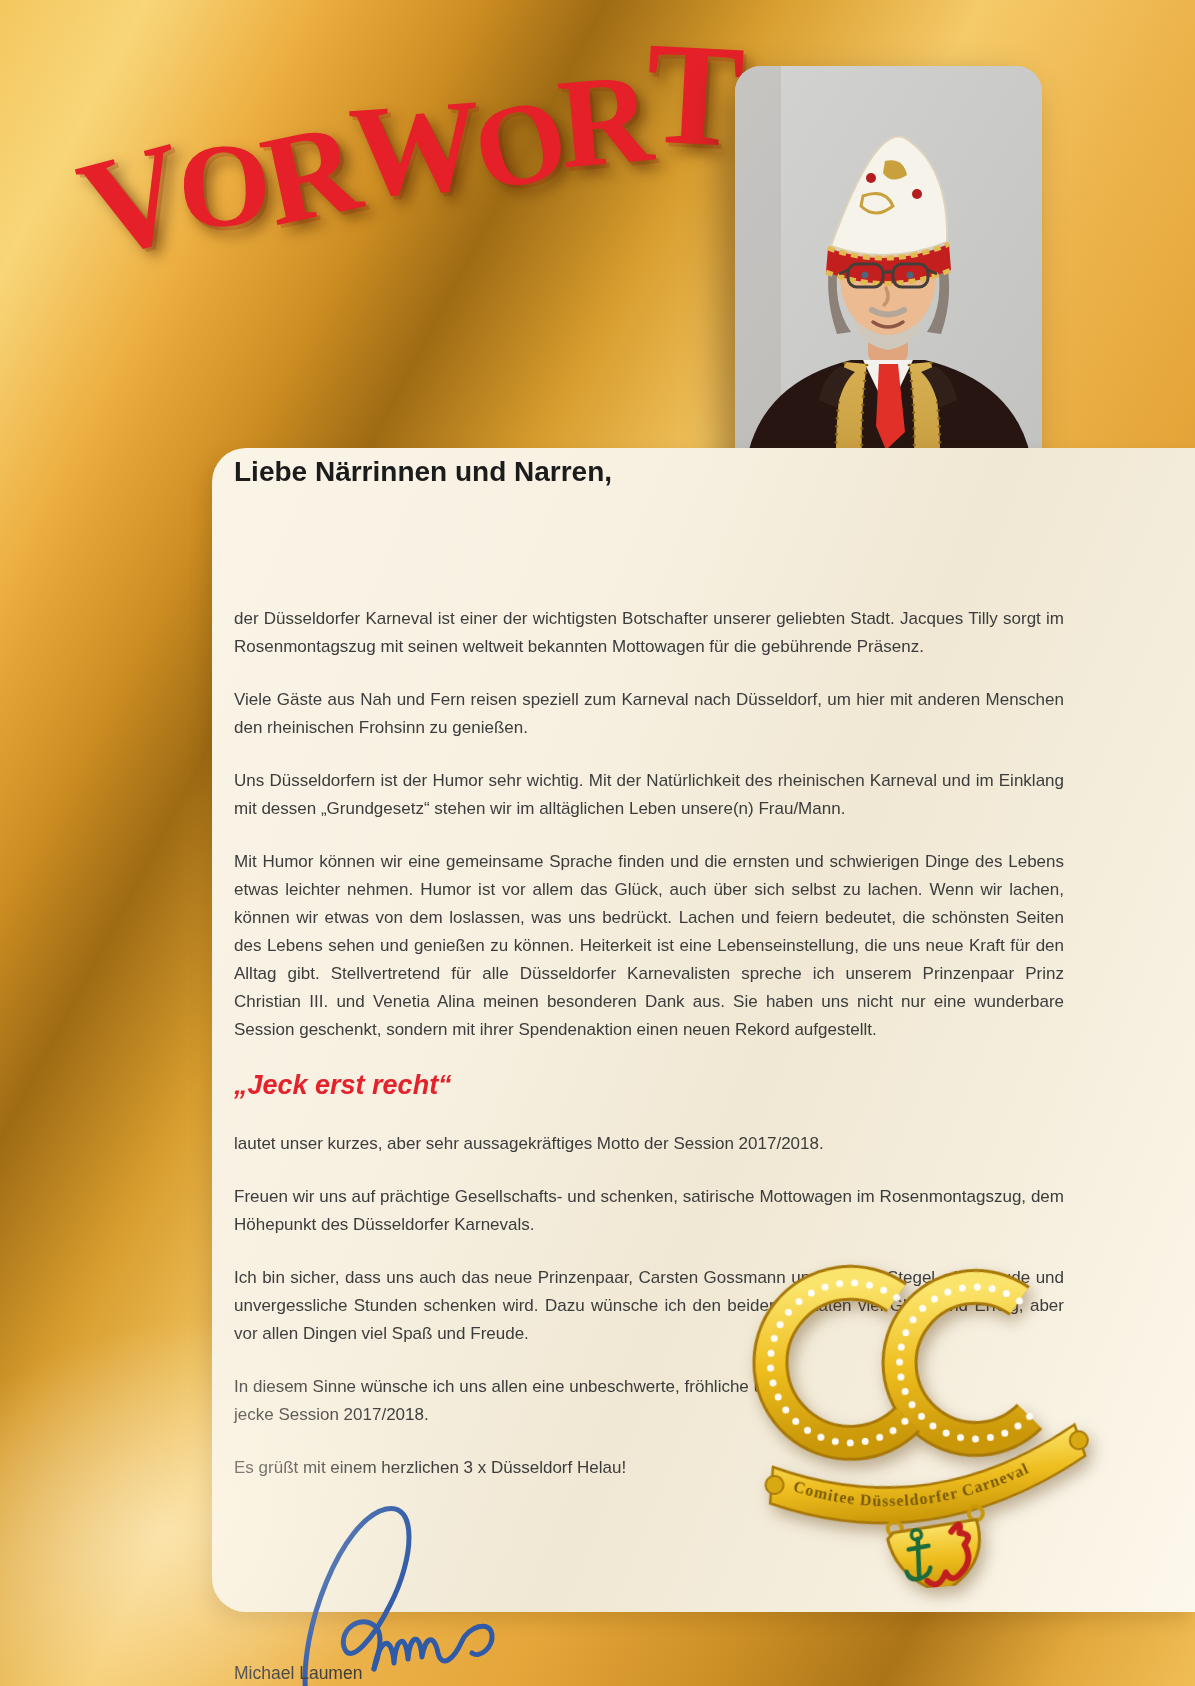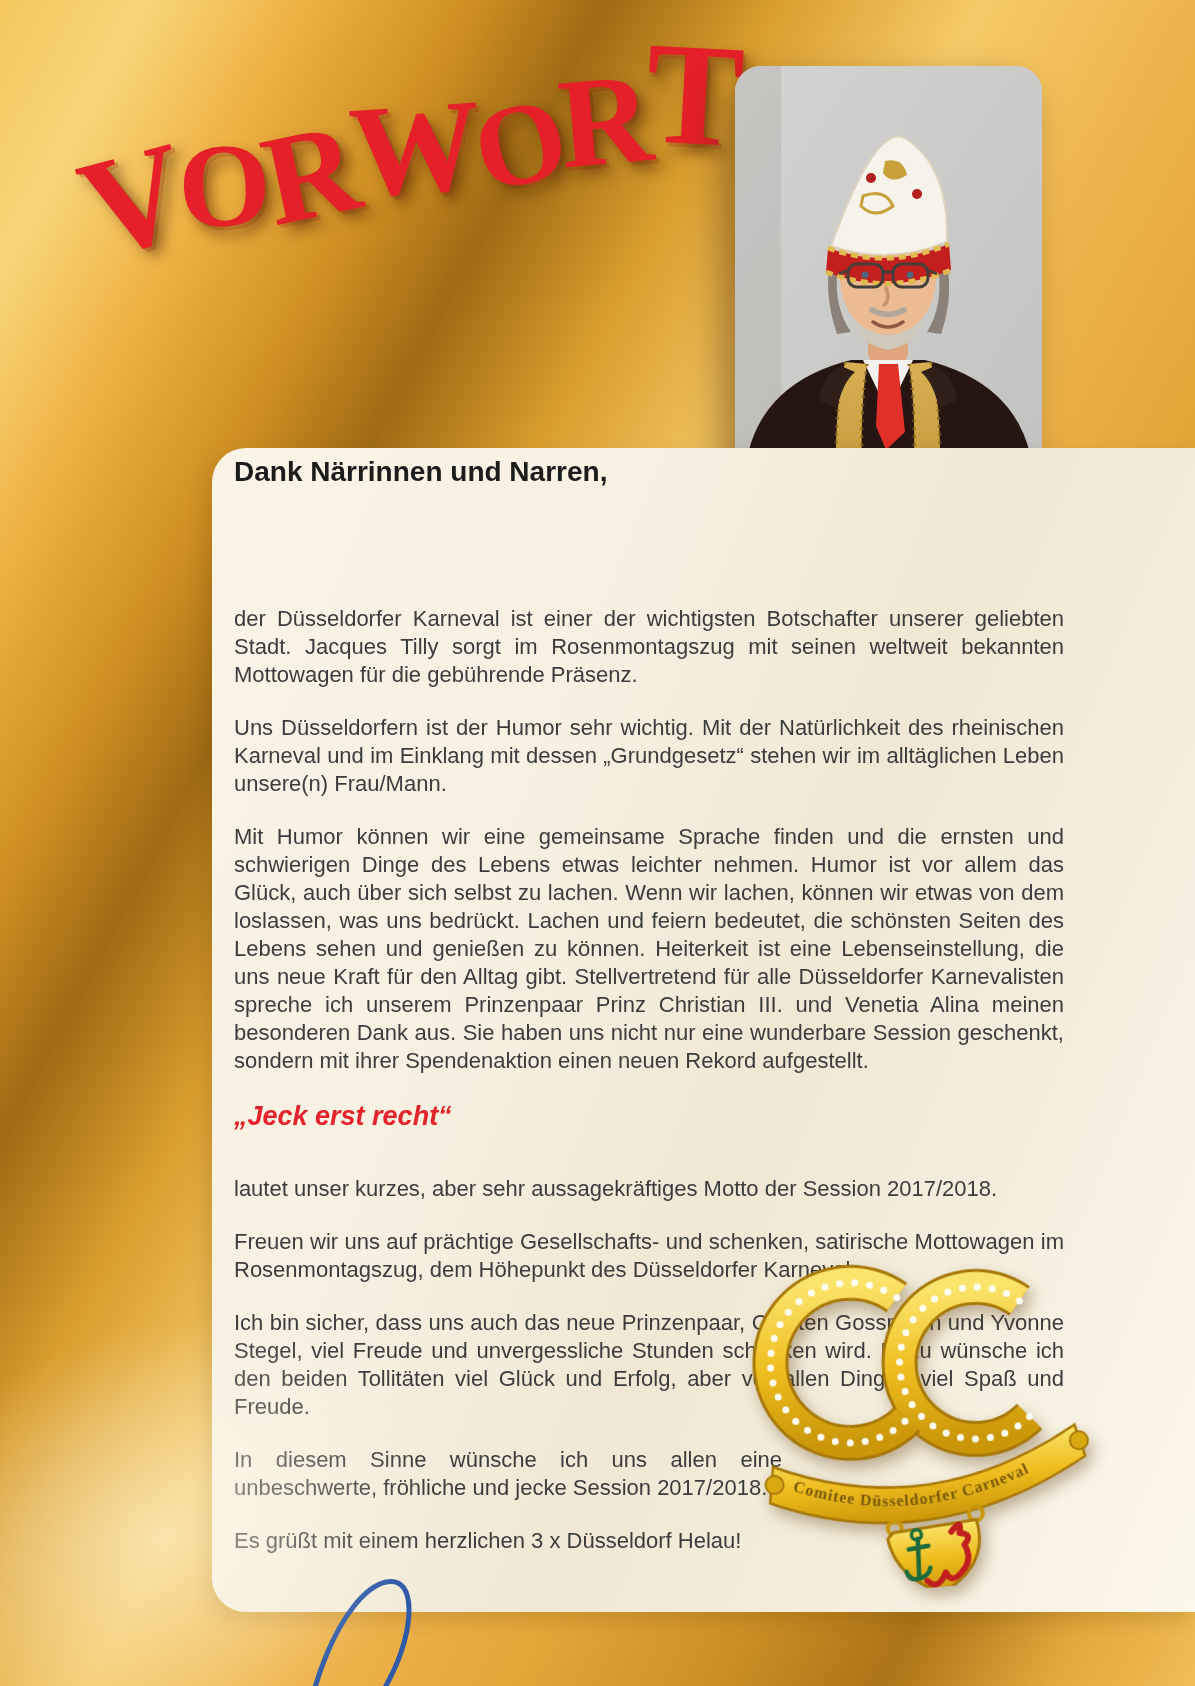--- a/index.html
+++ b/index.html
@@ -49,26 +49,26 @@
     position:absolute; left:212px; top:448px; width:983px; height:1164px;
     border-radius:34px 0 0 34px;
     background:linear-gradient(112deg,#faf4e7 0%, #f8f1e2 30%, #f0e8d4 55%, #f5eedd 75%, #fdf8ec 100%);
     box-shadow:-6px 8px 18px rgba(100,60,0,.18);
   }
   .panel-inner{ padding:6px 131px 0 22px; }
   .salutation{
     font-size:28px; font-weight:bold; color:#1c1c1c; margin:0 0 115px 0; line-height:1.3;
   }
   .body-text p{
-    margin:0 0 25px 0; font-size:22px; line-height:28px; color:#3c3c3c;
+    margin:0 0 25px 0; font-size:17px; line-height:28px; color:#3c3c3c;
     text-align:justify;
   }
   .motto{
     color:#e4222b; font-size:27px; font-weight:bold; font-style:italic;
-    margin:12px 0 42px 0; line-height:1.2;
+    margin:12px 0 28px 0; line-height:1.2;
   }
   .narrow{ max-width:548px; }
   .signature-block{ margin-top:10px; height:178px; position:relative; }
   .signature-block svg{ position:absolute; left:58px; top:-4px; }
   .signer{ margin-top:-26px; font-size:17.5px; line-height:28px; color:#3c3c3c; position:relative; }
   .signer div{margin:0;}
 
   
   .cc-logo{
     position:absolute; right:110px; top:1196px; width:332px; height:392px;
@@ -146,24 +146,25 @@
       <circle cx="153" cy="444" r="6" fill="#caa03a"></circle>
         <circle cx="153" cy="466" r="6" fill="#caa03a"></circle>
 
       <path d="M106,300 q-18,10 -22,34 l18,8 q6,-26 18,-36 z" fill="#31201a"></path>
       <path d="M200,300 q18,10 22,34 l-18,8 q-6,-26 -18,-36 z" fill="#31201a"></path>
     </svg>
   </div>
 
   <div class="panel" data-interactable="false">
     <div class="panel-inner">
-      <h2 class="salutation" data-interactable="false">Dank Närrinnen und Narren,</h2>
+      <h2 class="salutation" data-interactable="false">Liebe Närrinnen und Narren,</h2>
 
       <div class="body-text" data-interactable="false">
         <p data-interactable="false">der Düsseldorfer Karneval ist einer der wichtigsten Botschafter unserer geliebten Stadt. Jacques Tilly sorgt im Rosenmontagszug mit seinen weltweit bekannten Mottowagen für die gebührende Präsenz.</p>
+        <p data-interactable="false">Viele Gäste aus Nah und Fern reisen speziell zum Karneval nach Düsseldorf, um hier mit anderen Menschen den rheinischen Frohsinn zu genießen.</p>
         <p data-interactable="false">Uns Düsseldorfern ist der Humor sehr wichtig. Mit der Natürlichkeit des rheinischen Karneval und im Einklang mit dessen „Grundgesetz“ stehen wir im alltäglichen Leben unsere(n) Frau/Mann.</p>
         <p data-interactable="false">Mit Humor können wir eine gemeinsame Sprache finden und die ernsten und schwierigen Dinge des Lebens etwas leichter nehmen. Humor ist vor allem das Glück, auch über sich selbst zu lachen. Wenn wir lachen, können wir etwas von dem loslassen, was uns bedrückt. Lachen und feiern bedeutet, die schönsten Seiten des Lebens sehen und genießen zu können. Heiterkeit ist eine Lebenseinstellung, die uns neue Kraft für den Alltag gibt. Stellvertretend für alle Düsseldorfer Karnevalisten spreche ich unserem Prinzenpaar Prinz Christian III. und Venetia Alina meinen besonderen Dank aus. Sie haben uns nicht nur eine wunderbare Session geschenkt, sondern mit ihrer Spendenaktion einen neuen Rekord aufgestellt.</p>
 
         <div class="motto" data-interactable="false">„Jeck erst recht“</div>
 
         <p data-interactable="false">lautet unser kurzes, aber sehr aussagekräftiges Motto der Session 2017/2018.</p>
         <p data-interactable="false">Freuen wir uns auf prächtige Gesellschafts- und schenken, satirische Mottowagen im Rosenmontagszug, dem Höhepunkt des Düsseldorfer Karnevals.</p>
         <p data-interactable="false">Ich bin sicher, dass uns auch das neue Prinzenpaar, Carsten Gossmann und Yvonne Stegel, viel Freude und unvergessliche Stunden schenken wird. Dazu wünsche ich den beiden Tollitäten viel Glück und Erfolg, aber vor allen Dingen viel Spaß und Freude.</p>
 
         <p class="narrow" data-interactable="false">In diesem Sinne wünsche ich uns allen eine unbeschwerte, fröhliche und jecke Session 2017/2018.</p>

